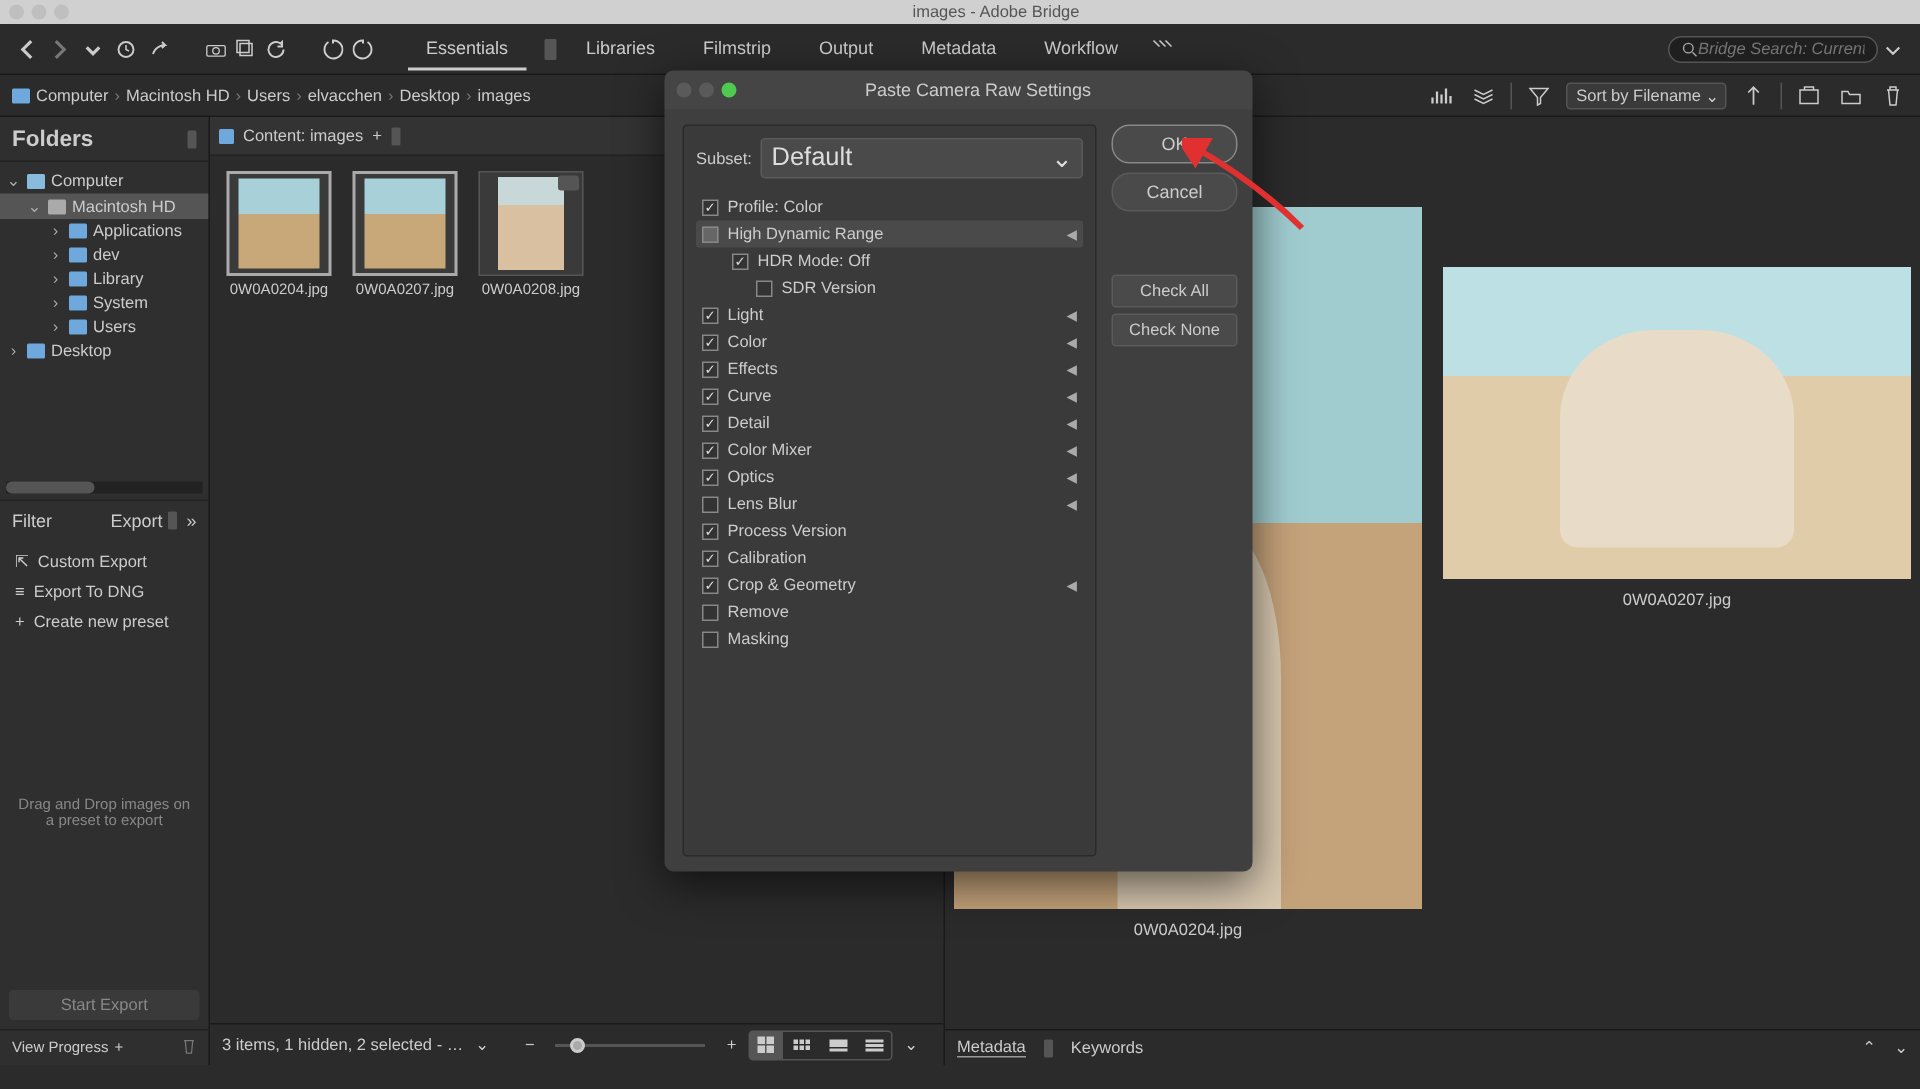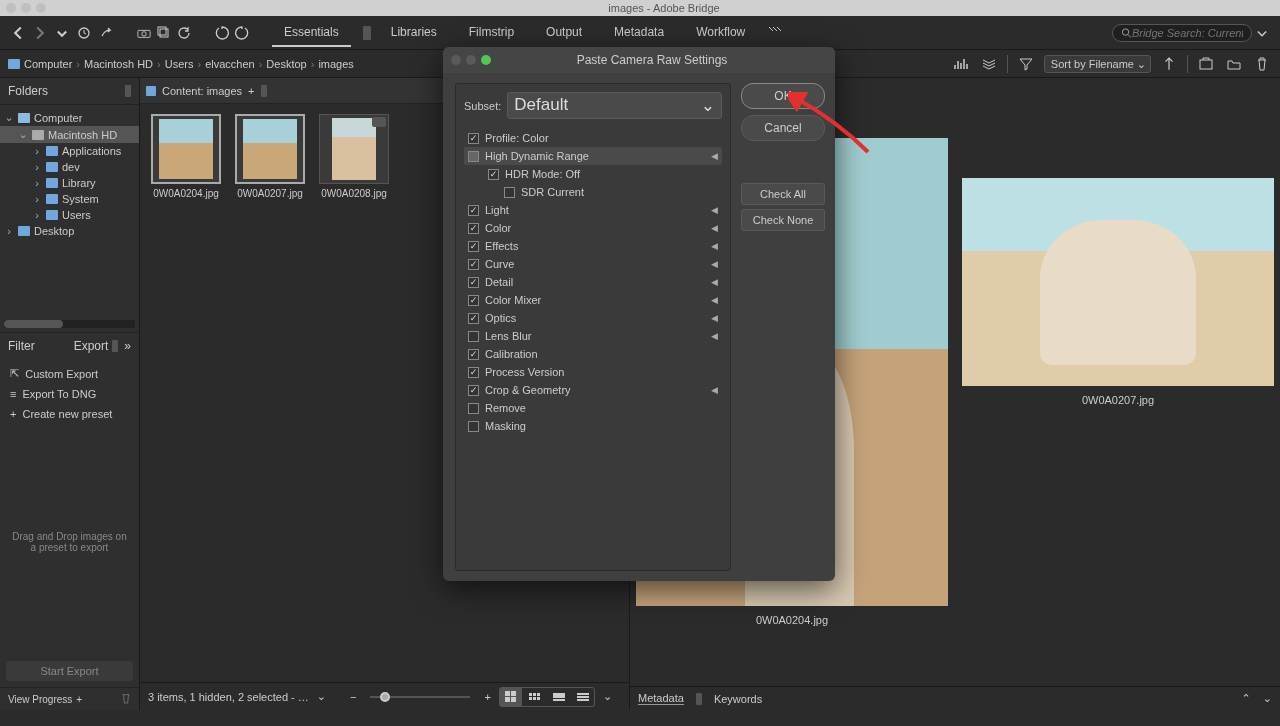--- a/index.html
+++ b/index.html
@@ -22,21 +22,21 @@
 .pathbar { height: 28px; background: #2b2b2b; border-bottom: 1px solid #1a1a1a; display: flex; align-items: center; padding: 0 8px; gap: 4px; font-size: 11px; }
 .pathbar .crumb { display: flex; align-items: center; gap: 2px; cursor: pointer; }
 .pathbar .sep { color: #777; }
 .folder-icon { width: 12px; height: 10px; background: #6fa8dc; border-radius: 1px; display:inline-block; }
 .right-toolbar { margin-left: auto; display: flex; align-items: center; gap: 8px; }
 .sort-select { background: #3a3a3a; border: 1px solid #555; border-radius: 3px; color: #ccc; font-size: 11px; padding: 2px 16px 2px 6px; position:relative; }
 .divider-v { width:1px; height:18px; background:#555; }
 
 .main { display: flex; height: calc(100% - 16px - 34px - 28px - 16px); }
 .left-panel { width: 140px; background: #2f2f2f; border-right: 1px solid #1a1a1a; display: flex; flex-direction: column; }
-.panel-header { padding: 6px 8px; font-size: 12px; display:flex; align-items:center; gap:6px; border-bottom:1px solid #222;}
+.panel-header { padding: 6px 8px; font-size: 15px; display:flex; align-items:center; gap:6px; border-bottom:1px solid #222;font-weight:bold;}
 .tree { flex: 1; overflow: hidden; padding: 4px 0; }
 .tree-item { display:flex; align-items:center; padding: 2px 4px; font-size: 11px; gap: 4px; cursor:pointer;}
 .tree-item.sel { background: #555; }
 .disclose { width:10px; text-align:center; color:#aaa; display:inline-block;}
 .hscroll { height: 8px; background:#222; margin: 4px;}
 .hscroll .thumb { width:45%; height:100%; background:#555; border-radius:4px;}
 .filter-export { padding:6px 8px; display:flex; align-items:center; border-top:1px solid #222;}
 .export-list { padding:4px 0;}
 .export-item { display:flex; align-items:center; gap:6px; padding:4px 10px; font-size:11px; cursor:pointer;}
 .drop-hint { flex:1; display:flex; align-items:center; justify-content:center; text-align:center; font-size:10px; color:#888; padding:12px;}
@@ -484,21 +484,21 @@
             <span class="chk" style="background:#666"></span>
             <span>High Dynamic Range</span>
             <span class="tri">◀</span>
           </div>
           <div class="check-row sub">
             <span class="chk checked"></span>
             <span>HDR Mode: Off</span>
           </div>
           <div class="check-row subsub">
             <span class="chk"></span>
-            <span>SDR Current</span>
+            <span>SDR Version</span>
           </div>
           <div class="check-row">
             <span class="chk checked"></span>
             <span>Light</span>
             <span class="tri">◀</span>
           </div>
           <div class="check-row">
             <span class="chk checked"></span>
             <span>Color</span>
             <span class="tri">◀</span>
@@ -528,25 +528,25 @@
             <span>Optics</span>
             <span class="tri">◀</span>
           </div>
           <div class="check-row">
             <span class="chk"></span>
             <span>Lens Blur</span>
             <span class="tri">◀</span>
           </div>
           <div class="check-row">
             <span class="chk checked"></span>
+            <span>Process Version</span>
+          </div>
+          <div class="check-row">
+            <span class="chk checked"></span>
             <span>Calibration</span>
-          </div>
-          <div class="check-row">
-            <span class="chk checked"></span>
-            <span>Process Version</span>
           </div>
           <div class="check-row">
             <span class="chk checked"></span>
             <span>Crop &amp; Geometry</span>
             <span class="tri">◀</span>
           </div>
           <div class="check-row">
             <span class="chk"></span>
             <span>Remove</span>
           </div>

